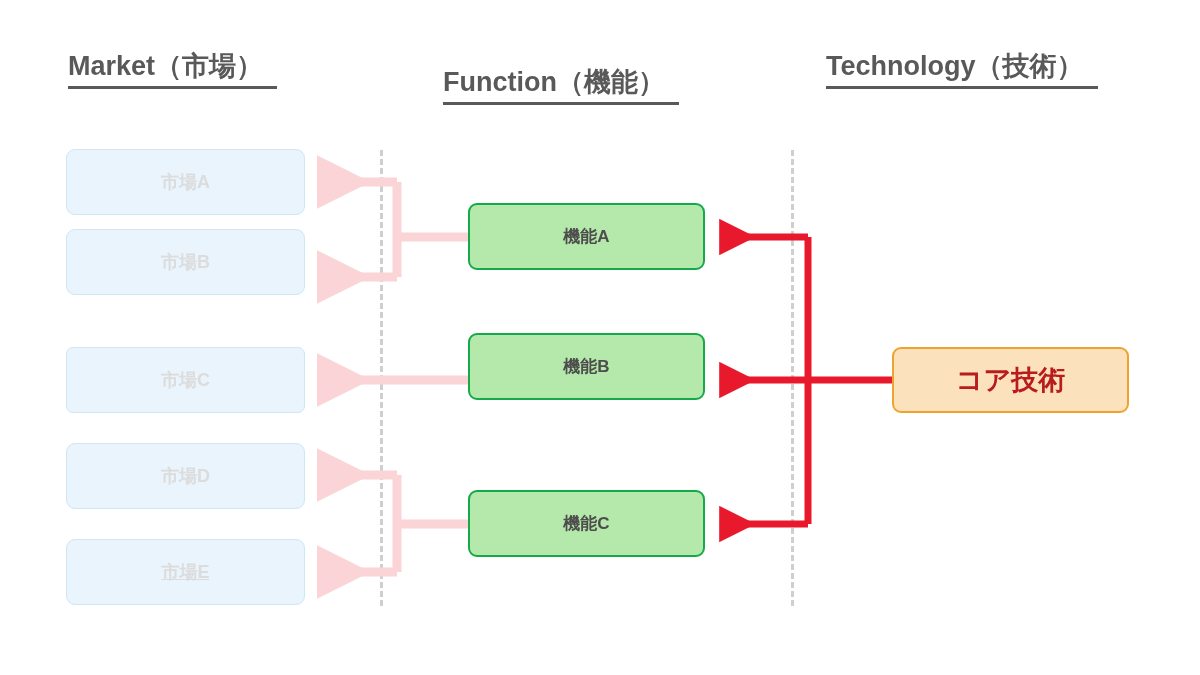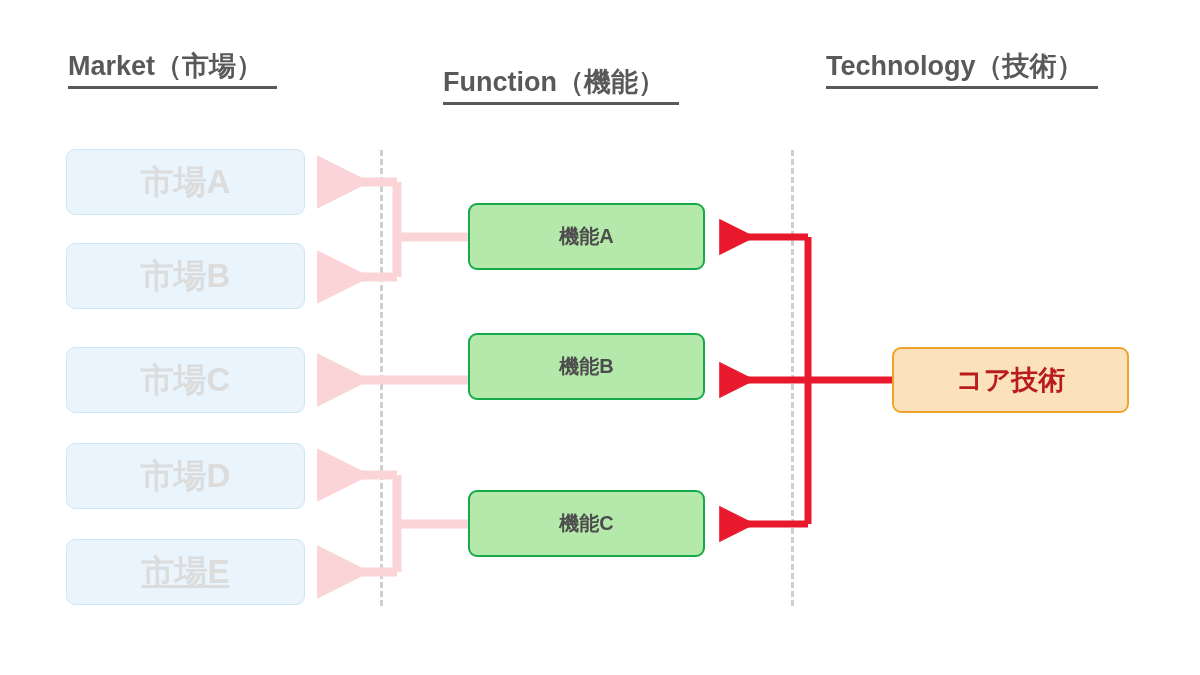--- a/index.html
+++ b/index.html
@@ -49,36 +49,36 @@
     white-space: nowrap;
   }
 
   .market-node {
     left: 66px;
     width: 239px;
     height: 66px;
     background: #e9f4fc;
     border: 1.5px solid #cfe6f5;
     color: #dcdcdc;
-    font-size: 33px;
+    font-size: 18px;
   }
   #market-a { top: 149px; }
-  #market-b { top: 243px; }
-  #market-c { top: 347px; }
+  #market-b { top: 229px; }
+  #market-c { top: 347px; border-radius: 7px; }
   #market-d { top: 443px; text-align: center; }
   #market-e { top: 539px; text-decoration: underline; }
 
   .function-node {
     left: 468px;
     width: 237px;
     height: 67px;
     background: #b5e8ab;
     border: 2.5px solid #16a94a;
     color: #4d4d4d;
-    font-size: 20px;
+    font-size: 17px;
   }
   #function-a { top: 203px; }
   #function-b { top: 333px; }
   #function-c { top: 490px; }
 
   .tech-node {
     left: 892px;
     top: 347px;
     width: 237px;
     height: 66px;

